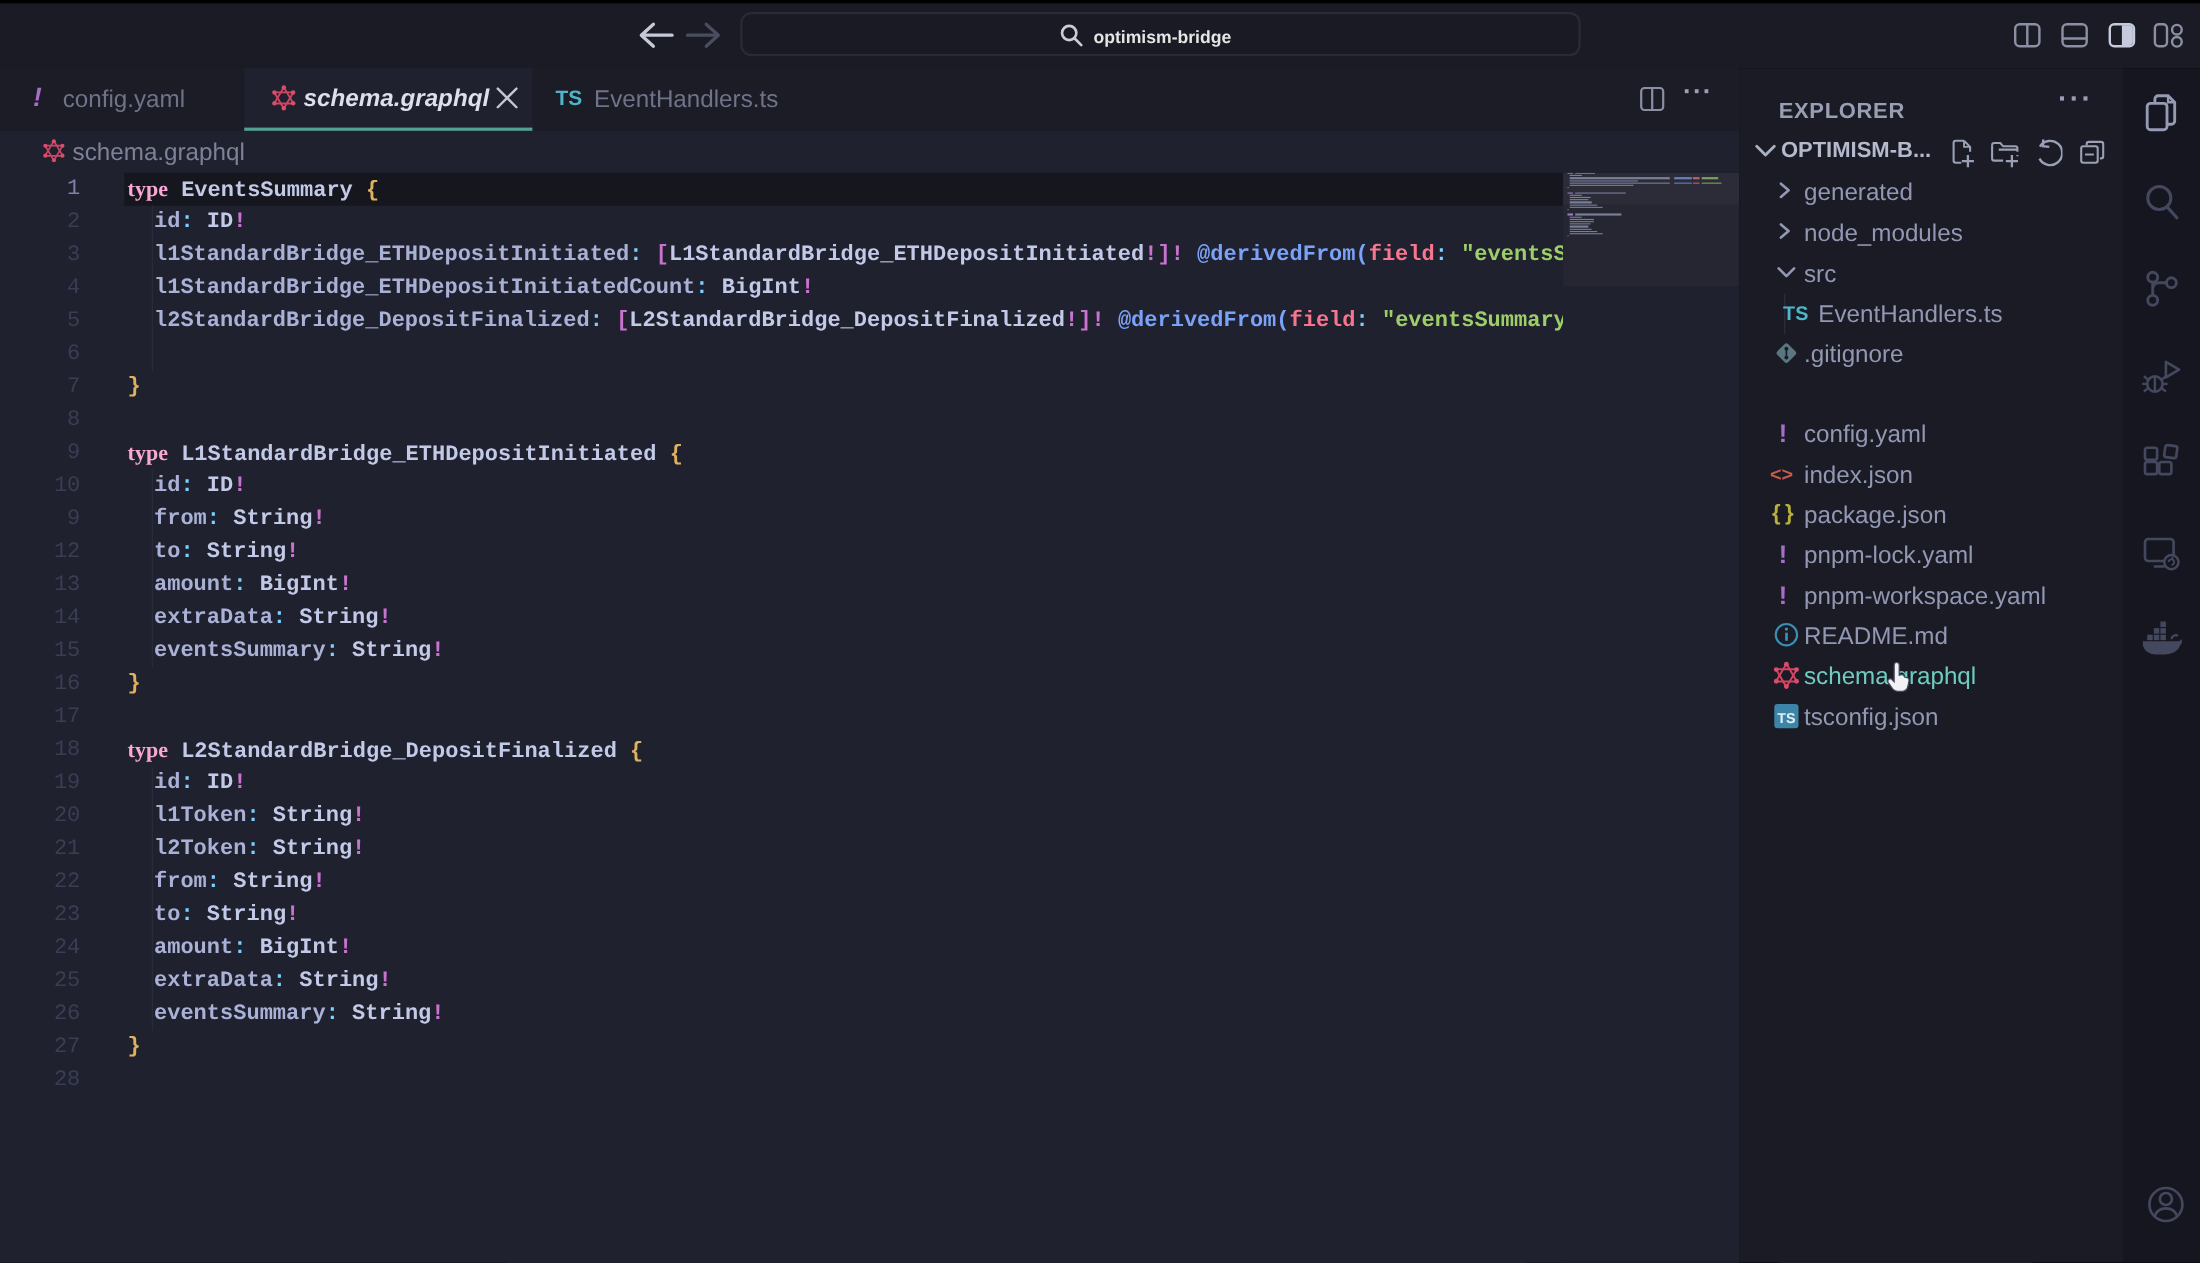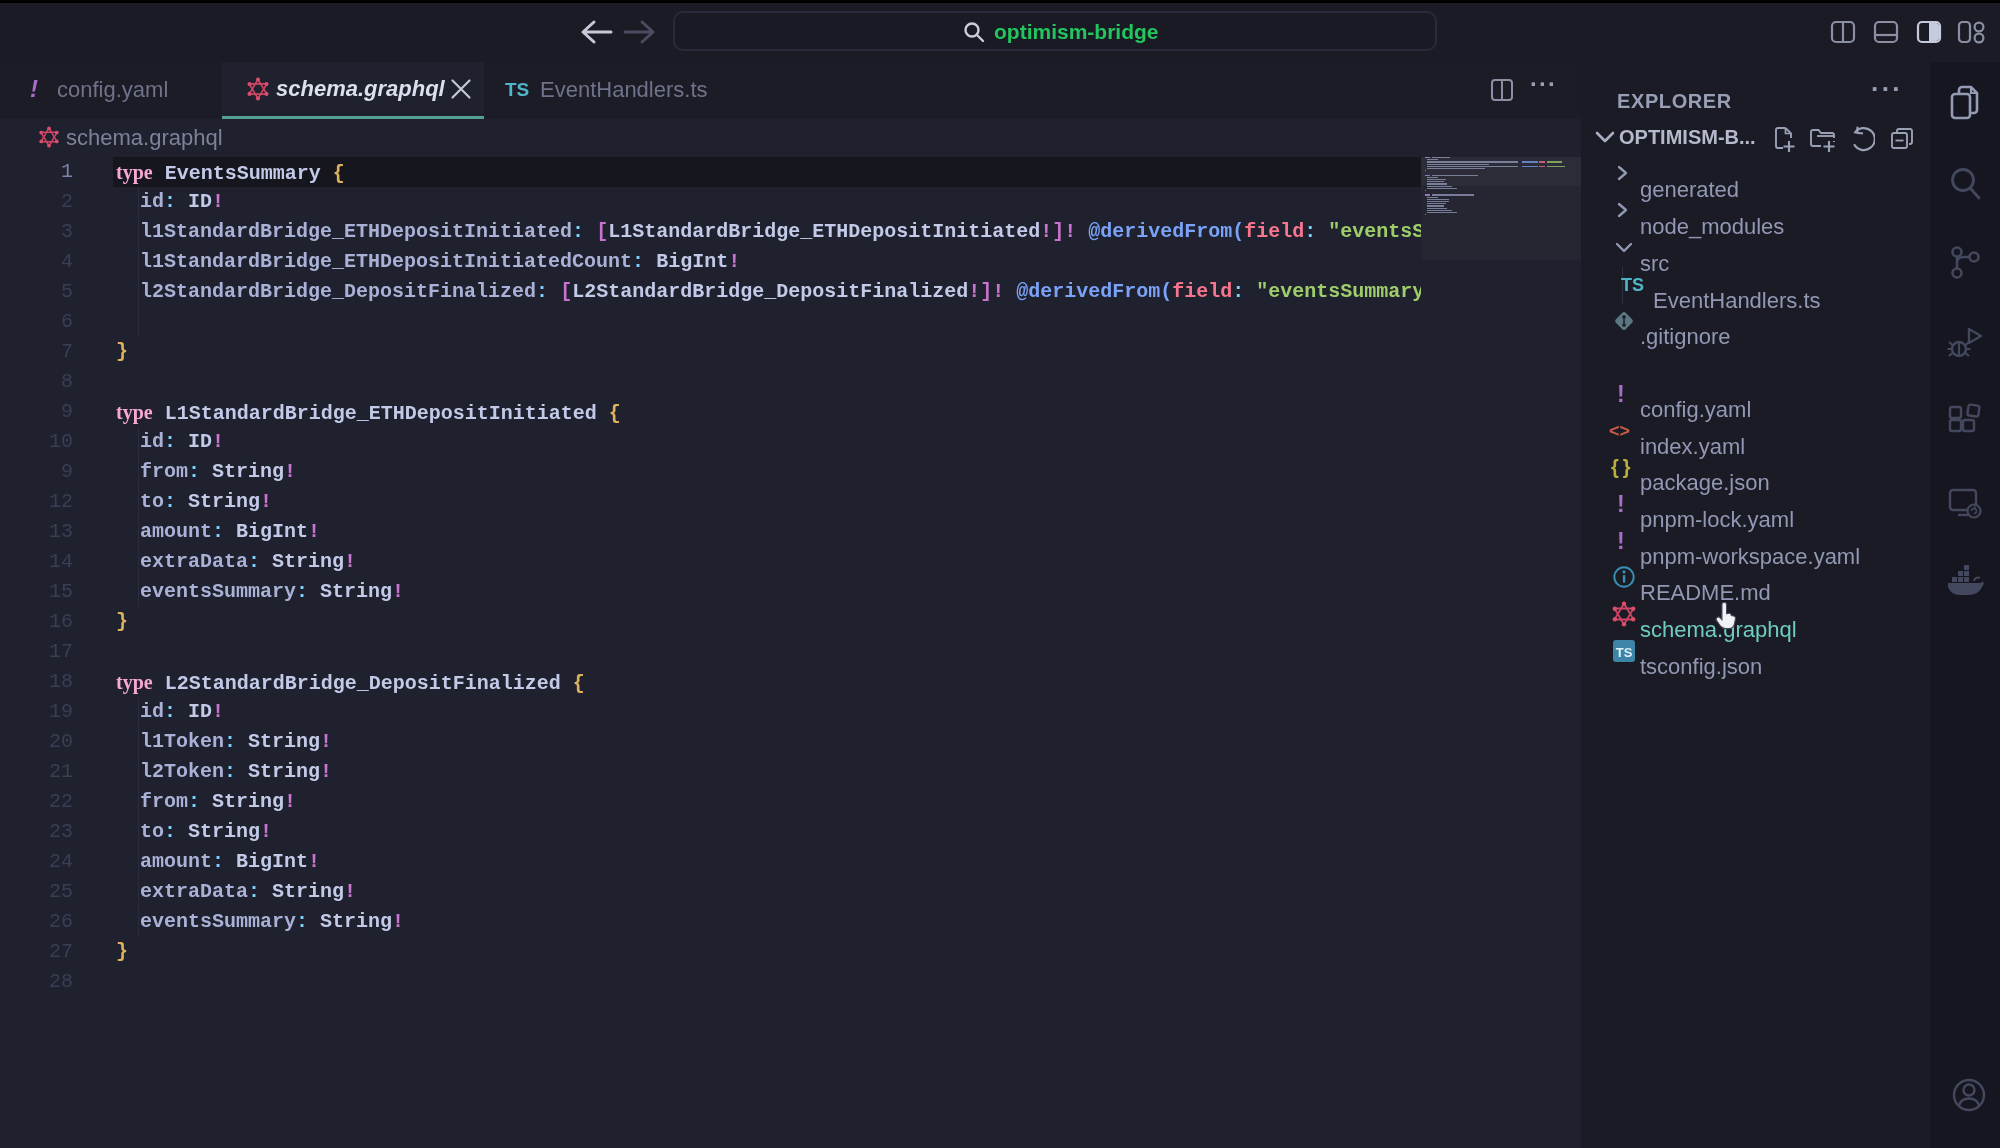--- a/index.html
+++ b/index.html
@@ -5,21 +5,21 @@
 * { margin:0; padding:0; box-sizing:border-box; }
 html,body { width:2000px; height:1148px; overflow:hidden; background:#000; }
 body { font-family:"Liberation Sans", sans-serif; position:relative; }
 .abs { position:absolute; }
 
 
 #titlebar { position:absolute; left:0; top:3px; width:2000px; height:59px; background:#1a1b24; }
 #tb-back { position:absolute; left:578px; top:18px; }
 #tb-fwd { position:absolute; left:622px; top:18px; }
 #searchbox { position:absolute; left:673px; top:11px; width:764px; height:40px; border:2px solid #282a39; border-radius:10px; background:#191a23; }
-#searchtxt { position:absolute; left:962px; top:20px; color:#22c55e; font-size:21px; font-weight:bold; }
+#searchtxt { position:absolute; left:962px; top:20px; color:#e5e5e5; font-size:16px; font-weight:bold; }
 #searchtxt svg { vertical-align:-5px; margin-right:8px; }
 .tbicons { position:absolute; top:19px; }
 
 
 #main { position:absolute; left:0; top:62px; width:2000px; height:1086px; }
 #editor { position:absolute; left:0; top:0; width:1581px; height:1086px; background:#20212e; }
 #sidebar { position:absolute; left:1581px; top:0; width:349px; height:1086px; background:#1a1b25; }
 #activitybar { position:absolute; left:1930px; top:0; width:70px; height:1086px; background:#15161f; }
 
 
@@ -54,21 +54,21 @@
 
 #minimap { position:absolute; left:1421px; top:0; width:160px; height:991px; background:#20212e; }
 
 .mm { position:absolute; height:1.3px; background:#98a0c0; opacity:.72; }
 
 
 #sb-title { position:absolute; left:36px; top:28px; color:#989eb4; font-size:20px; font-weight:bold; letter-spacing:0.6px; }
 #sb-dots { position:absolute; left:290px; top:12px; color:#989eb4; font-size:26px; font-weight:bold; letter-spacing:2px; }
 #sb-root { position:absolute; left:38px; top:64px; color:#b4b9cc; font-size:20px; font-weight:bold; }
 .trow { position:absolute; left:0; width:349px; height:37px; color:#9298b4; font-size:22px; line-height:37px; }
-.trow .nm { position:absolute; left:59px; top:0;margin-top:15px; }
+.trow .nm { position:absolute; left:59px; top:0; }
 .ticon { position:absolute; left:30px; top:5px; width:26px; height:26px; }
 .chev { position:absolute; left:33px; top:7px; }
 #sb-guide { position:absolute; left:41px; top:205px; height:37px; width:1px; background:#2e3040; }
 
 
 .aicon { position:absolute; left:14px; }
 </style>
 </head>
 <body>
 
@@ -266,21 +266,21 @@
           <line x1="13" y1="10.5" x2="13" y2="15.5" stroke="#1a1b25" stroke-width="1.5"></line>
         </svg>
         <span class="nm" style="left:59px;">.gitignore</span>
       </div>
     <div class="trow" style="top:314px">
         <span style="position:absolute;left:36px;top:3px;color:#a86cc9;font-size:23px;font-weight:bold;line-height:31px">!</span>
         <span class="nm" style="left:59px;">config.yaml</span>
       </div>
     <div class="trow" style="top:351px">
         <span style="position:absolute;left:28px;top:5px;color:#c75b49;font-size:18px;font-weight:bold;line-height:26px">&lt;&gt;</span>
-        <span class="nm" style="left:59px;">index.yaml</span>
+        <span class="nm" style="left:59px;">index.json</span>
       </div>
     <div class="trow" style="top:387px">
         <span style="position:absolute;left:30px;top:4px;color:#b8b03c;font-size:20px;font-weight:bold;line-height:28px">{ }</span>
         <span class="nm" style="left:59px;">package.json</span>
       </div>
     <div class="trow" style="top:424px">
         <span style="position:absolute;left:36px;top:3px;color:#a86cc9;font-size:23px;font-weight:bold;line-height:31px">!</span>
         <span class="nm" style="left:59px;">pnpm-lock.yaml</span>
       </div>
     <div class="trow" style="top:461px">

